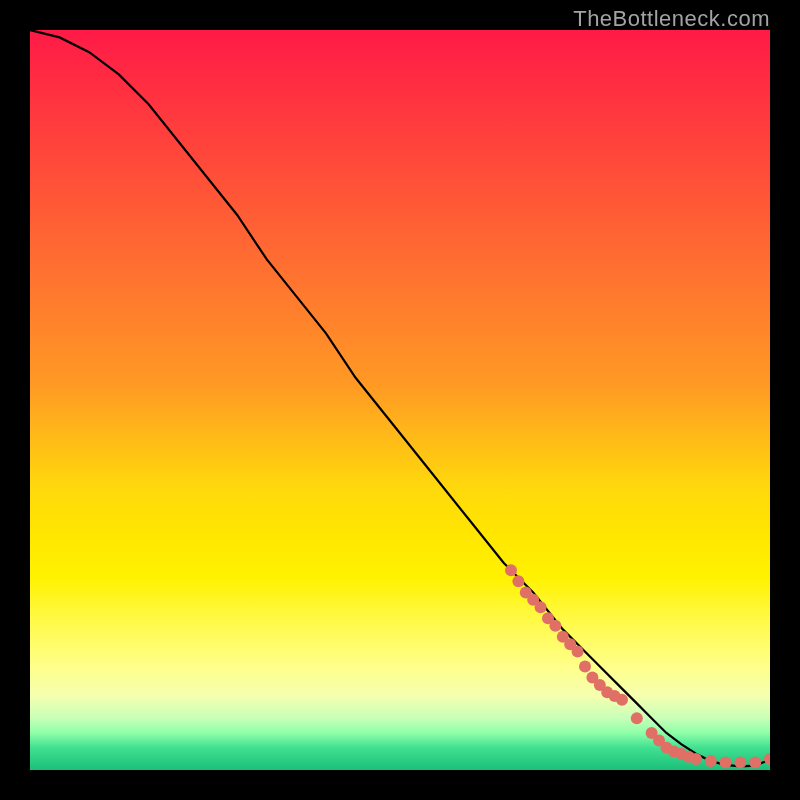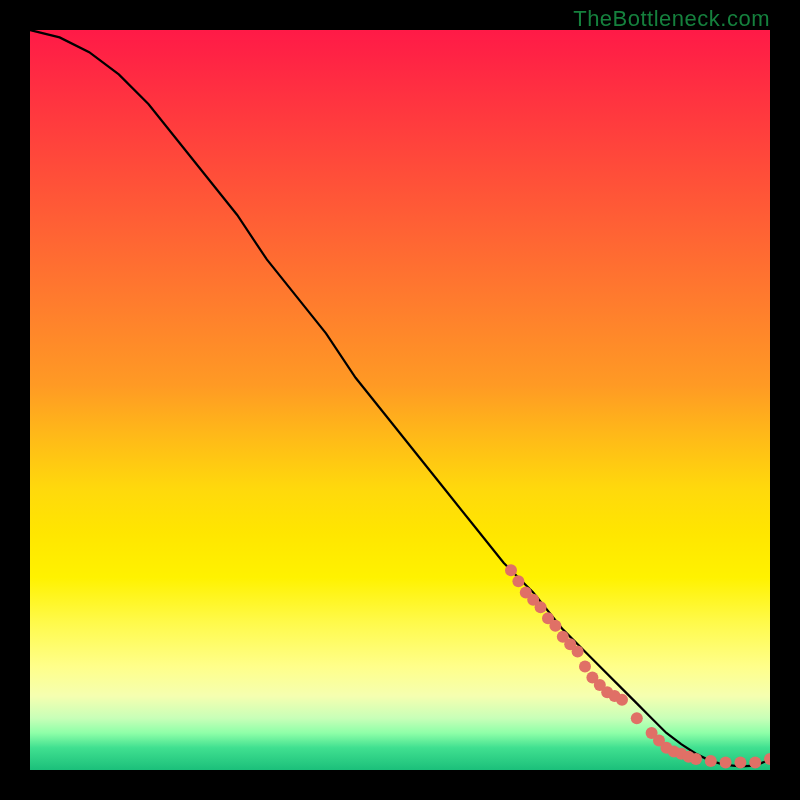--- a/index.html
+++ b/index.html
@@ -41,21 +41,21 @@
       #40e090 97%,
       #1bbf7a 100%
     );
   }
   .attribution {
     position: absolute;
     top: 6px;
     right: 30px;
     font-family: Arial, Helvetica, sans-serif;
     font-size: 22px;
-    color: #15803d;
+    color: #a3a3a3;
     letter-spacing: 0.5px;
   }
   svg.overlay {
     position: absolute;
     left: 0;
     top: 0;
     width: 740px;
     height: 740px;
   }
 </style>

